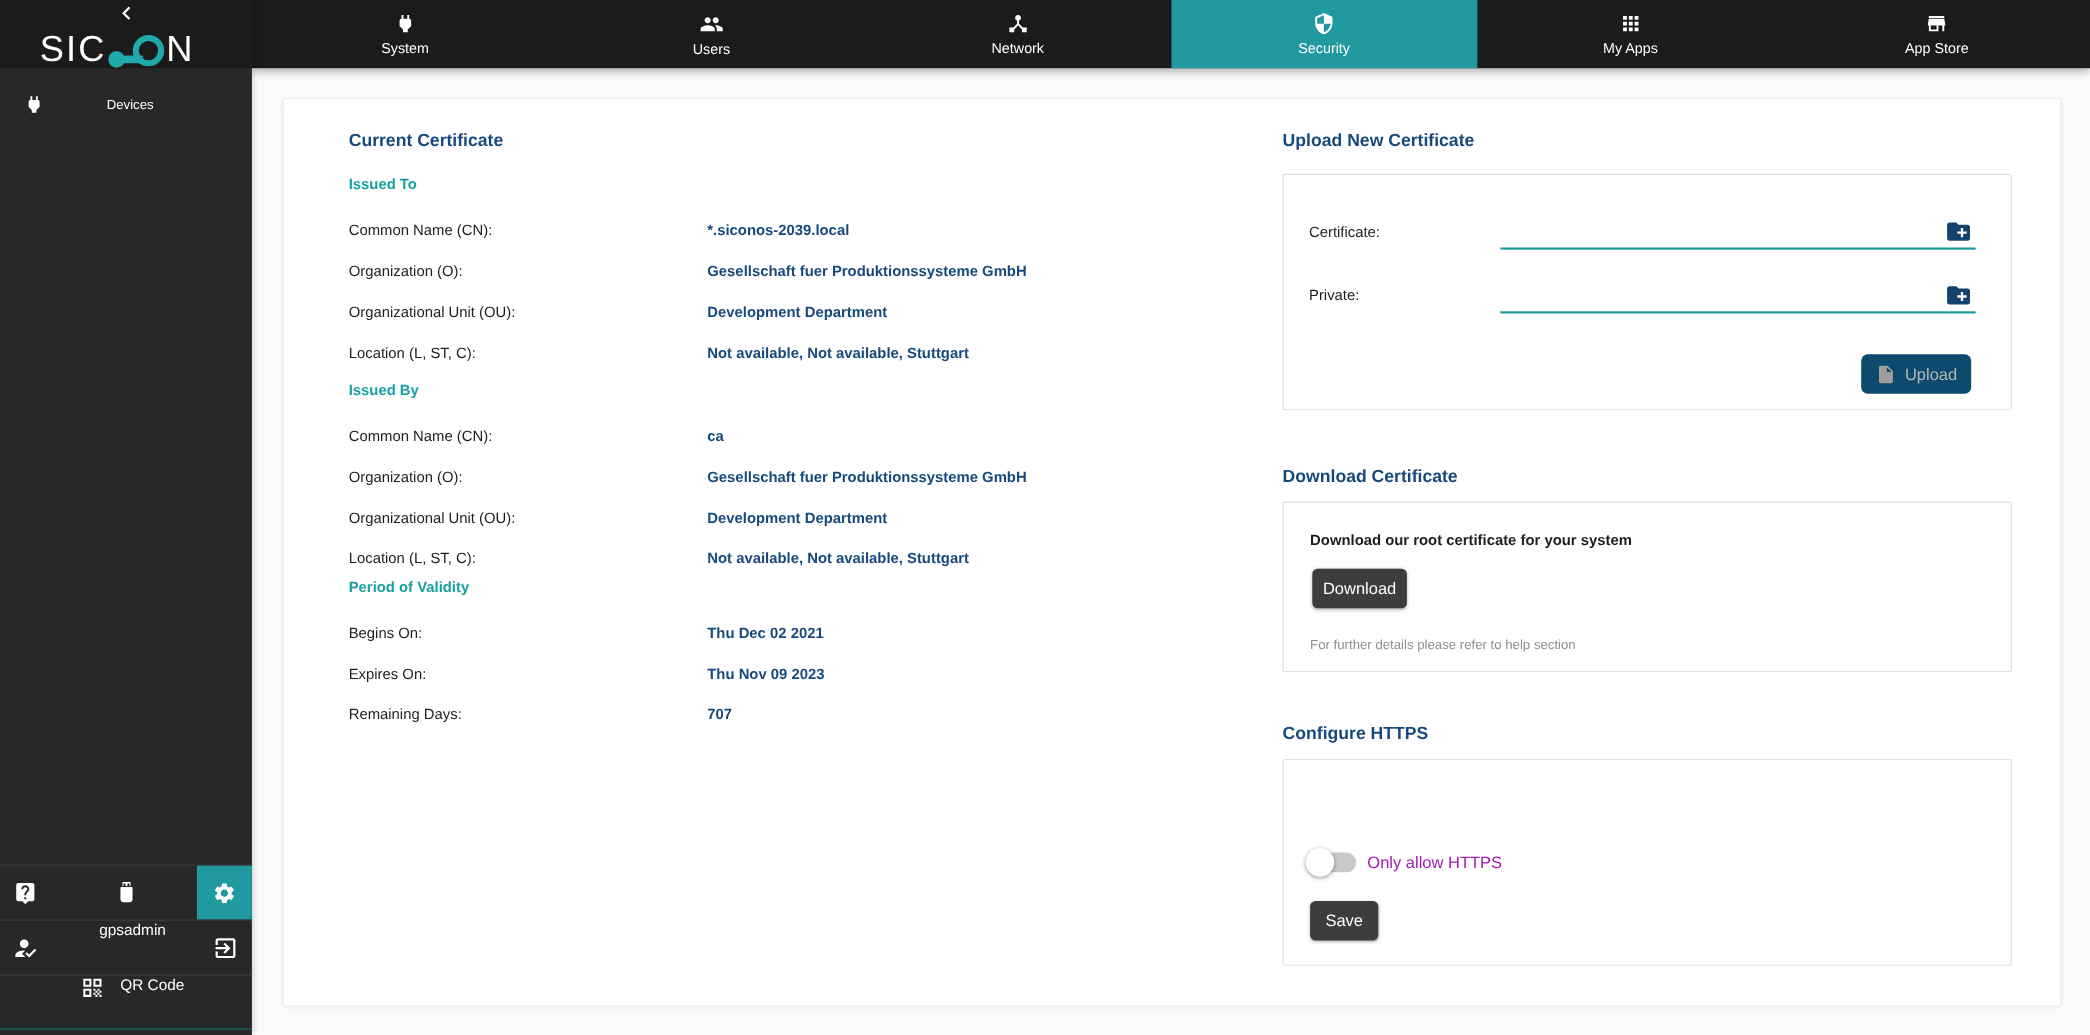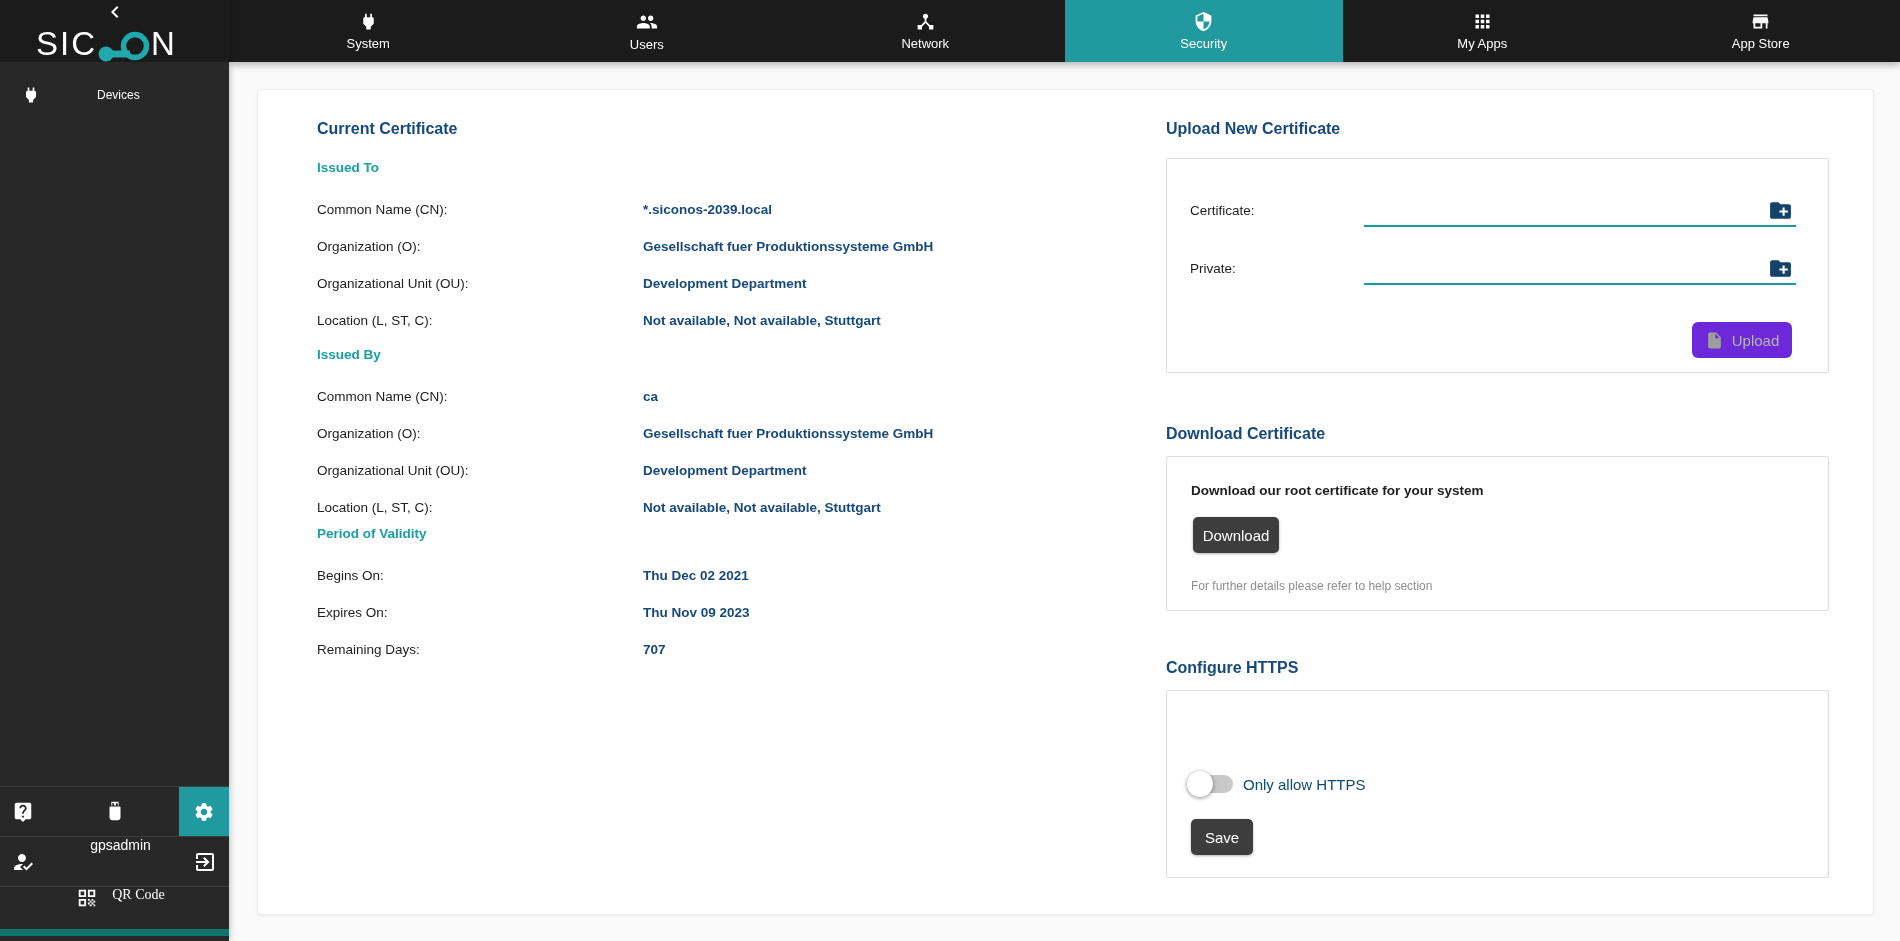--- a/index.html
+++ b/index.html
@@ -28,21 +28,21 @@
   .logo svg { margin:5px 1px 0; }
 
   .nav-item {
     margin-top:12px; height:42px; display:flex; align-items:center;
     padding-left:21px; cursor:pointer; font-size:12px;gap:31px;
   }
   .nav-item .nav-ic { width:22px; margin-right:23px; }
 
   .sidebar-bottom { position:absolute; left:0; bottom:5px; width:229px; }
   .srow { border-top:1px solid #3d3d3d; height:50px; position:relative; display:flex; align-items:flex-start;padding-left:12px; }
-  .srow:last-child { border-bottom:7px solid #0f766e;font-family:Liberation Serif, serif; }
+  .srow:last-child { border-bottom:1px solid #0f766e; }
   .ic-help { position:absolute; left:12px; top:14px; cursor:pointer; }
   .ic-dongle { position:absolute; left:104px; top:13px; cursor:pointer; }
   .gear-box {
     position:absolute; right:0; top:0; width:50px; height:49px;
     background:#219a9f; display:flex; align-items:center; justify-content:center; cursor:pointer;
   }
   .user-row .ic-user { position:absolute; left:11px; top:13px; }
   .user-row .uname { flex:1; text-align:center; font-size:14px; }
   .user-row .ic-exit { position:absolute; right:12px; top:13px; cursor:pointer; }
   .qr-row { justify-content:center; cursor:pointer; }
@@ -84,21 +84,21 @@
     border:1px solid #dedede; border-radius:2px;
   }
   .right-col .sec-title.first { margin-top:30px; }
   .panel-upload { margin-top:20px; height:215px; }
   .up-lbl { position:absolute; left:23px; font-size:13.5px; color:#1e1e1e; }
   .up-line { position:absolute; left:197px; width:432px; height:2px; background:#1a9a9e; cursor:text; }
   .folder-btn { position:absolute; left:601px; cursor:pointer; }
 
   .upload-btn {
     position:absolute; right:36px; top:163px; width:100px; height:36px;
-    background:#6d28d9; border:none; border-radius:6px;
+    background:#0c4a6e; border:none; border-radius:6px;
     display:flex; align-items:center; justify-content:center; gap:8px;
     color:#b7b7b7; font-size:15px; font-family:inherit; cursor:default;
   }
 
   .dl-title { margin-top:52px; }
   .panel-download { margin-top:13px; height:155px; }
   .bold-note { position:absolute; left:24px; top:26px; font-size:13.5px; font-weight:bold; color:#1e1e1e; }
   .dark-btn {
     background:#3d3d3d; color:#fff; border:none; border-radius:5px;
     font-size:15px; font-family:Liberation Sans, sans-serif; cursor:pointer;
@@ -106,21 +106,21 @@
   }
   .download-btn { position:absolute; left:26px; top:60px; width:86px; height:36px; }
   .gray-note { position:absolute; left:24px; top:122px; font-size:12px; color:#8f8f8f;text-align:right; }
 
   .https-title { margin-top:48px; }
   .panel-https { margin-top:13px; height:188px; }
   .https-text { position:absolute; left:24px; top:23px; font-size:13.5px; font-weight:bold; color:#1e1e1e; line-height:21px; }
   .switch { position:absolute; left:20px; top:80px; width:46px; height:26px; cursor:pointer; }
   .switch .track { position:absolute; left:8px; top:4px; width:38px; height:18px; border-radius:9px; background:#c9c9c9; }
   .switch .knob { position:absolute; left:0; top:0; width:26px; height:26px; border-radius:50%; background:#fff; box-shadow:0 1px 4px rgba(0,0,0,.45); }
-  .switch-lbl { position:absolute; left:76px; top:85px; font-size:15px; color:#0c4a6e; }
+  .switch-lbl { position:absolute; left:76px; top:85px; font-size:15px; color:#a21caf; }
   .save-btn { position:absolute; left:24px; top:128px; width:62px; height:36px; }
 </style>
 </head>
 <body>
 
 <aside class="sidebar">
   <div class="sidebar-header">
     <span class="back-btn">
       <span>
         <svg width="24" height="24" viewBox="0 0 24 24" fill="#fff">

